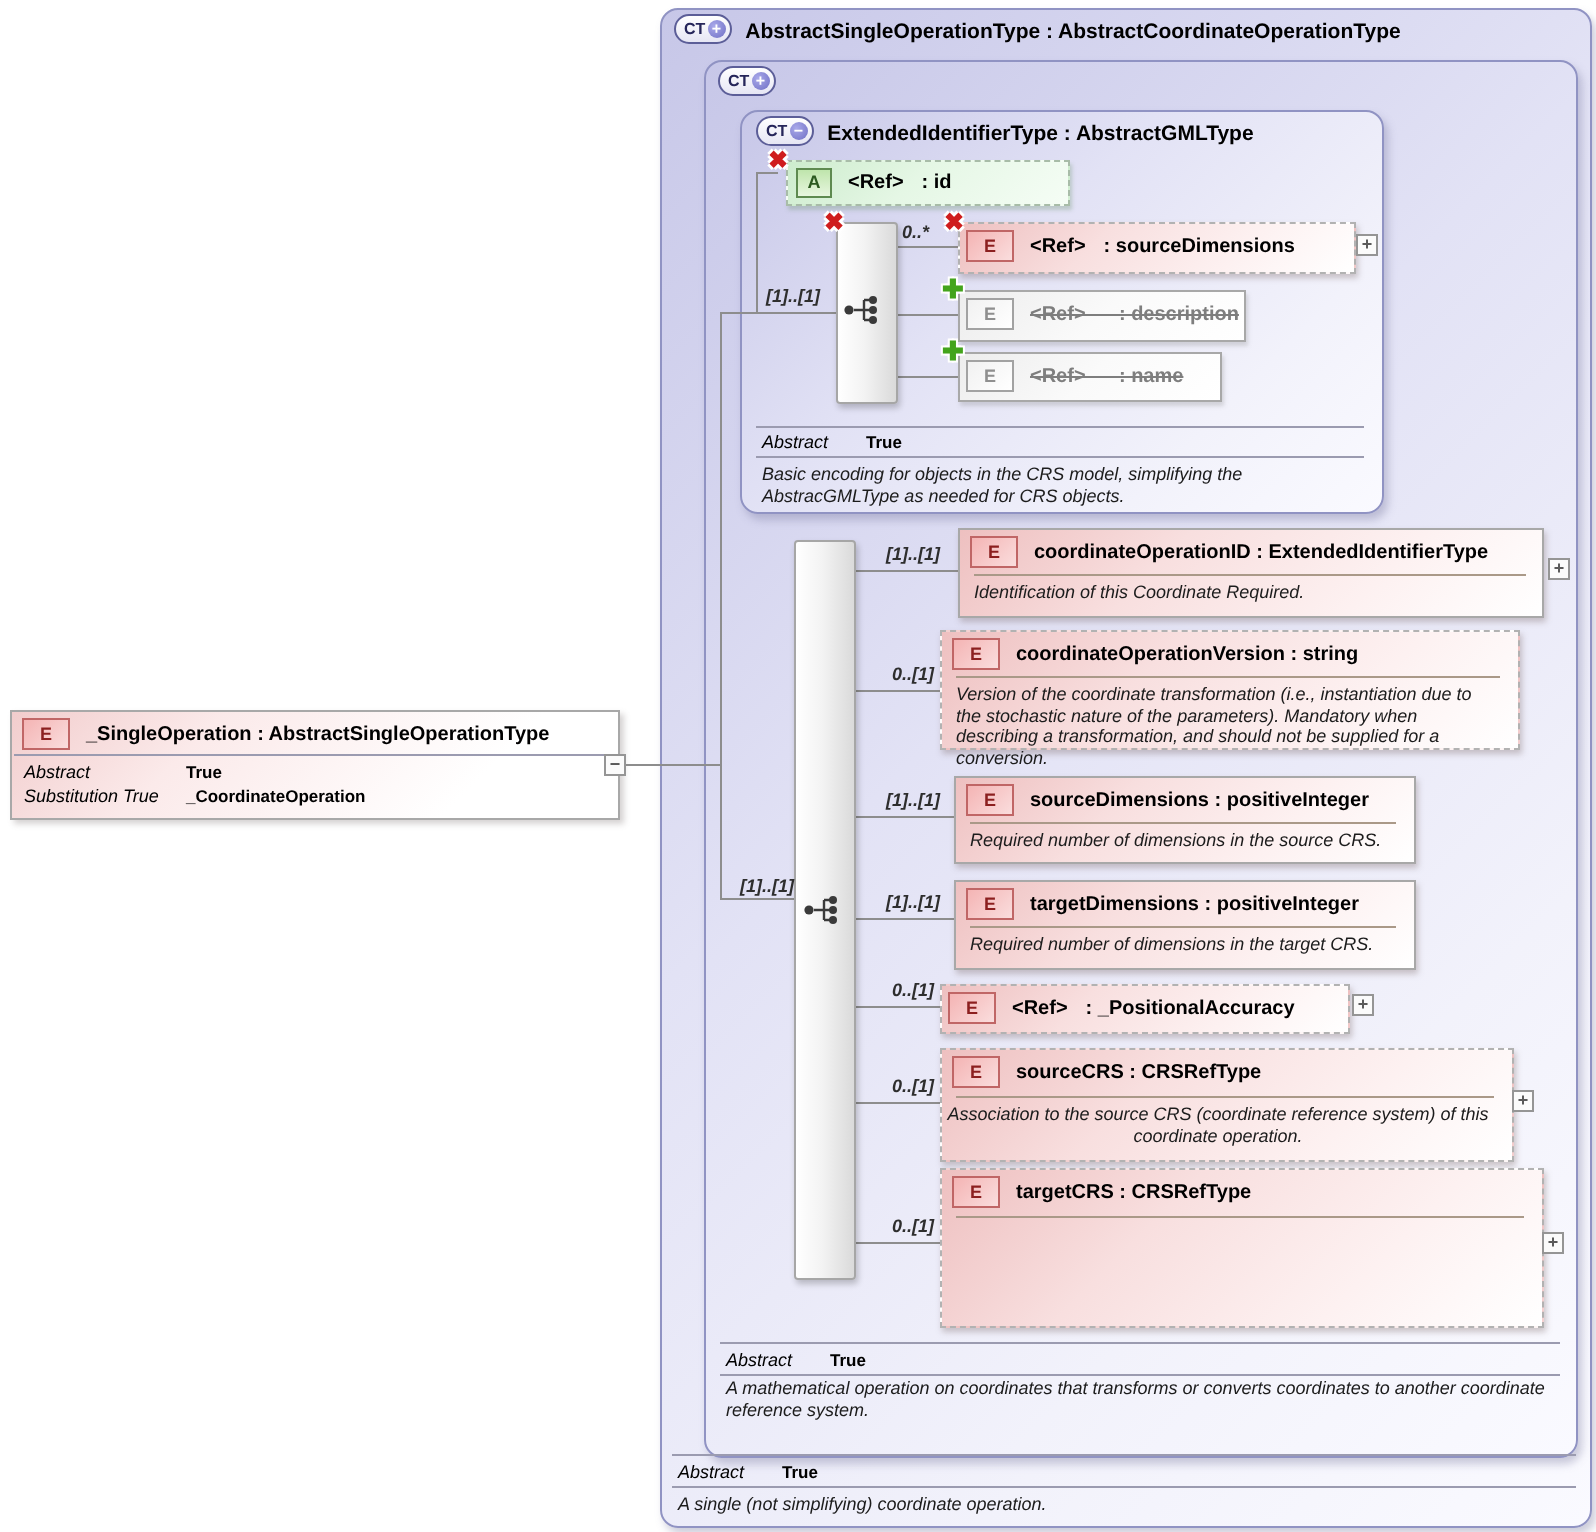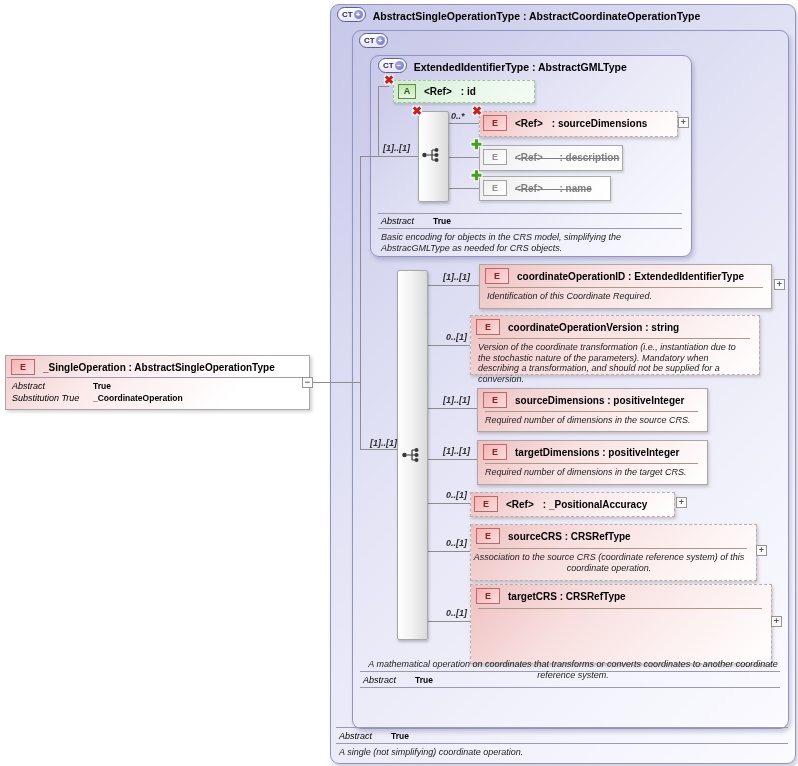--- a/index.html
+++ b/index.html
@@ -246,21 +246,21 @@
     <span class="egap">targetCRS : CRSRefType</span>
   </div>
   <div class="sep" style="left:478px;top:608px;width:284px;background:#a98;"></div>
   <div class="exp" style="left:771px;top:616px;">+</div>
 
   <div class="sep" style="left:360px;top:671px;width:420px;"></div>
   <div class="absrow" style="left:363px;top:675px;">
     <span class="lbl" style="width:52px;">Abstract</span><span class="val">True</span>
   </div>
   <div class="sep" style="left:360px;top:687px;width:420px;"></div>
-  <div class="annx" style="left:363px;top:659px;width:420px;text-align:center;">A mathematical operation on coordinates that transforms or converts coordinates to another coordinate reference system.</div>
+  <div class="annx" style="left:363px;top:689px;width:420px;">A mathematical operation on coordinates that transforms or converts coordinates to another coordinate reference system.</div>
 
   <div class="sep" style="left:336px;top:727px;width:452px;"></div>
   <div class="absrow" style="left:339px;top:731px;">
     <span class="lbl" style="width:52px;">Abstract</span><span class="val">True</span>
   </div>
   <div class="sep" style="left:336px;top:743px;width:452px;"></div>
   <div class="annx" style="left:339px;top:747px;width:448px;">A single (not simplifying) coordinate operation.</div>
 
 </div>
 

